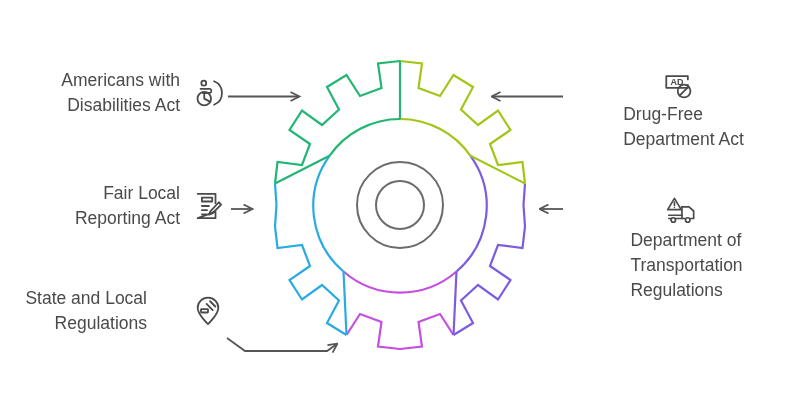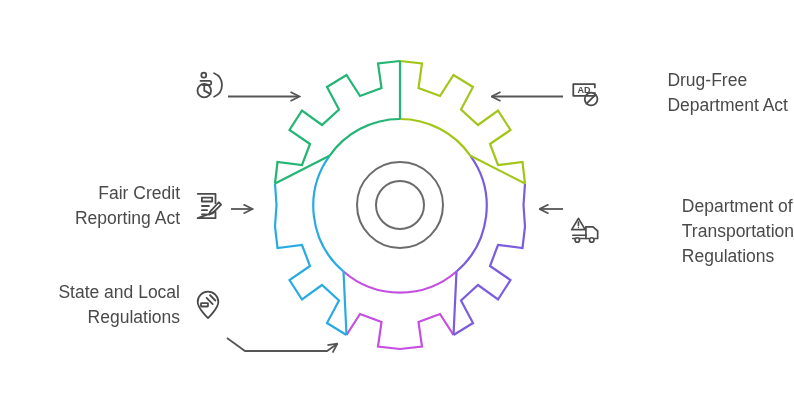--- a/index.html
+++ b/index.html
@@ -22,21 +22,21 @@
   .label-item {
     position: absolute;
     display: flex;
     align-items: center;
   }
   .label-item.left {
     flex-direction: row;
     justify-content: flex-end;
   }
   .label-item.right {
-    flex-direction: row;
+    flex-direction: column;
     justify-content: space-between;
   }
   .label-text {
     font-size: 17.5px;
     line-height: 1.42;
     color: #4a4a4a;
     white-space: pre-line;
     font-family: "Liberation Sans", sans-serif;
   }
   .label-item.left .label-text { text-align: right; padding-right: 11px; }
@@ -48,21 +48,21 @@
     flex: 0 0 34px;
     display: flex;
     align-items: center;
     justify-content: center;
   }
   .icon-box svg { display: block; }
 
   
   #lbl-ada      { left: 10px;  top: 68px;  width: 215px; }
   #lbl-fcra     { left: 10px;  top: 181px; width: 215px; }
-  #lbl-state    { left: 10px;  top: 280px; width: 215px; }
+  #lbl-state    { left: 10px;  top: 286px; width: 215px; gap: 33px; }
 
   
   #lbl-drug     { left: 568px; top: 68px;  width: 220px; }
   #lbl-dot      { left: 568px; top: 194px; width: 226px; }
 
   
   #arrows {
     position: absolute;
     left: 0; top: 0;
     width: 794px; height: 408px;
@@ -137,33 +137,35 @@
     <line x1="231" y1="209" x2="252" y2="209" stroke="#555555" stroke-width="1.8" marker-end="url(#ah-r)"></line>
 
     <path d="M 227,338 L 245,351 L 327,351 L 337,344" fill="none" stroke="#555555" stroke-width="1.8" stroke-linejoin="miter" marker-end="url(#ah-d)"></path>
 
     <line x1="563" y1="96.5" x2="492" y2="96.5" stroke="#555555" stroke-width="1.8" marker-end="url(#ah-l)"></line>
 
     <line x1="563" y1="209" x2="540" y2="209" stroke="#555555" stroke-width="1.8" marker-end="url(#ah-l)"></line>
   </svg>
 
   <div class="label-item left" id="lbl-ada">
+    <div class="label-text">Americans with
+Disabilities Act</div>
     <div class="icon-box">
       <svg width="30" height="30" viewBox="0 0 32 32" fill="none" stroke="#4a4a4a" stroke-width="1.9" stroke-linecap="round" stroke-linejoin="round">
         <circle cx="11.5" cy="5.5" r="2.6"></circle>
         <path d="M 8,11.5 L 18,11.5 A 2.4,2.4 0 0 1 18,16 L 10.5,16"></path>
         <circle cx="12" cy="22" r="7.2"></circle>
         <path d="M 12,15.5 L 12,22 L 18.5,25.5"></path>
         <path d="M 22.5,3.5 A 13.5,13.5 0 0 1 22.5,28.5"></path>
       </svg>
     </div>
   </div>
 
   <div class="label-item left" id="lbl-fcra">
-    <div class="label-text">Fair Credit
+    <div class="label-text">Fair Local
 Reporting Act</div>
     <div class="icon-box">
       <svg width="30" height="30" viewBox="0 0 32 32" fill="none" stroke="#4a4a4a" stroke-width="1.9" stroke-linejoin="round" stroke-linecap="round">
         <path d="M 5,3 L 24,3 L 24,13 M 24,22 L 24,29 L 5,29 Z"></path>
         <rect x="9.5" y="7" width="11" height="4.2"></rect>
         <path d="M 9.5,16 L 17,16 M 9.5,20.5 L 15,20.5 M 9.5,25 L 14,25"></path>
         <path d="M 27.5,12 L 30,14.5 L 20.5,24 L 17.2,25.3 L 18.3,22 Z"></path>
       </svg>
     </div>
   </div>

